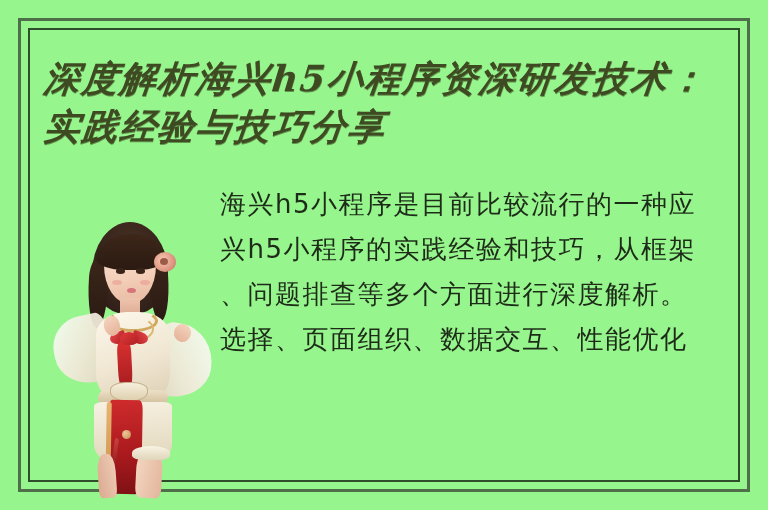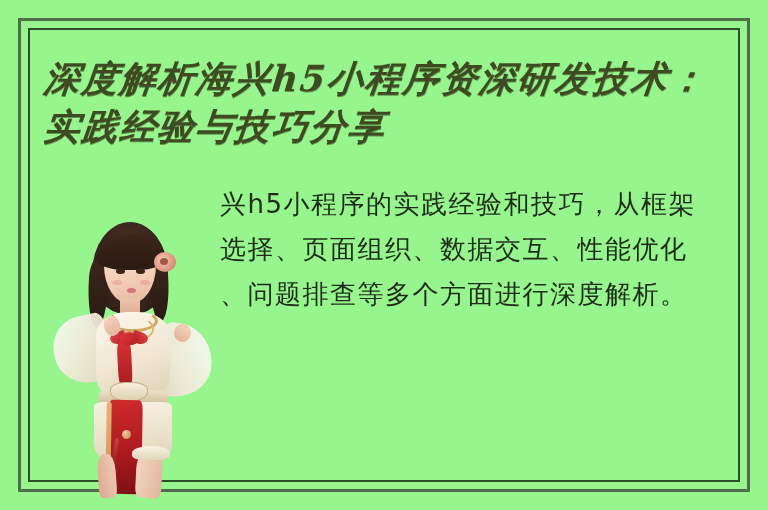--- a/index.html
+++ b/index.html
@@ -361,18 +361,19 @@
     <div class="fig-part skirt-red"></div>
     <div class="fig-part skirt-red-edge"></div>
     <div class="fig-part tassel-string"></div>
     <div class="fig-part tassel"></div>
     <div class="fig-part leg-r"></div>
     <div class="fig-part leg-l"></div>
     <div class="fig-part hem-fold"></div>
   </div>
 
   <div class="body-block">
+    <div class="body-line">海兴h5小程序是目前比较流行的一种应</div>
     <div class="body-line">兴h5小程序的实践经验和技巧，从框架</div>
+    <div class="body-line">、问题排查等多个方面进行深度解析。</div>
     <div class="body-line">选择、页面组织、数据交互、性能优化</div>
-    <div class="body-line">、问题排查等多个方面进行深度解析。</div>
   </div>
 
 </div>
 
 </body></html>

